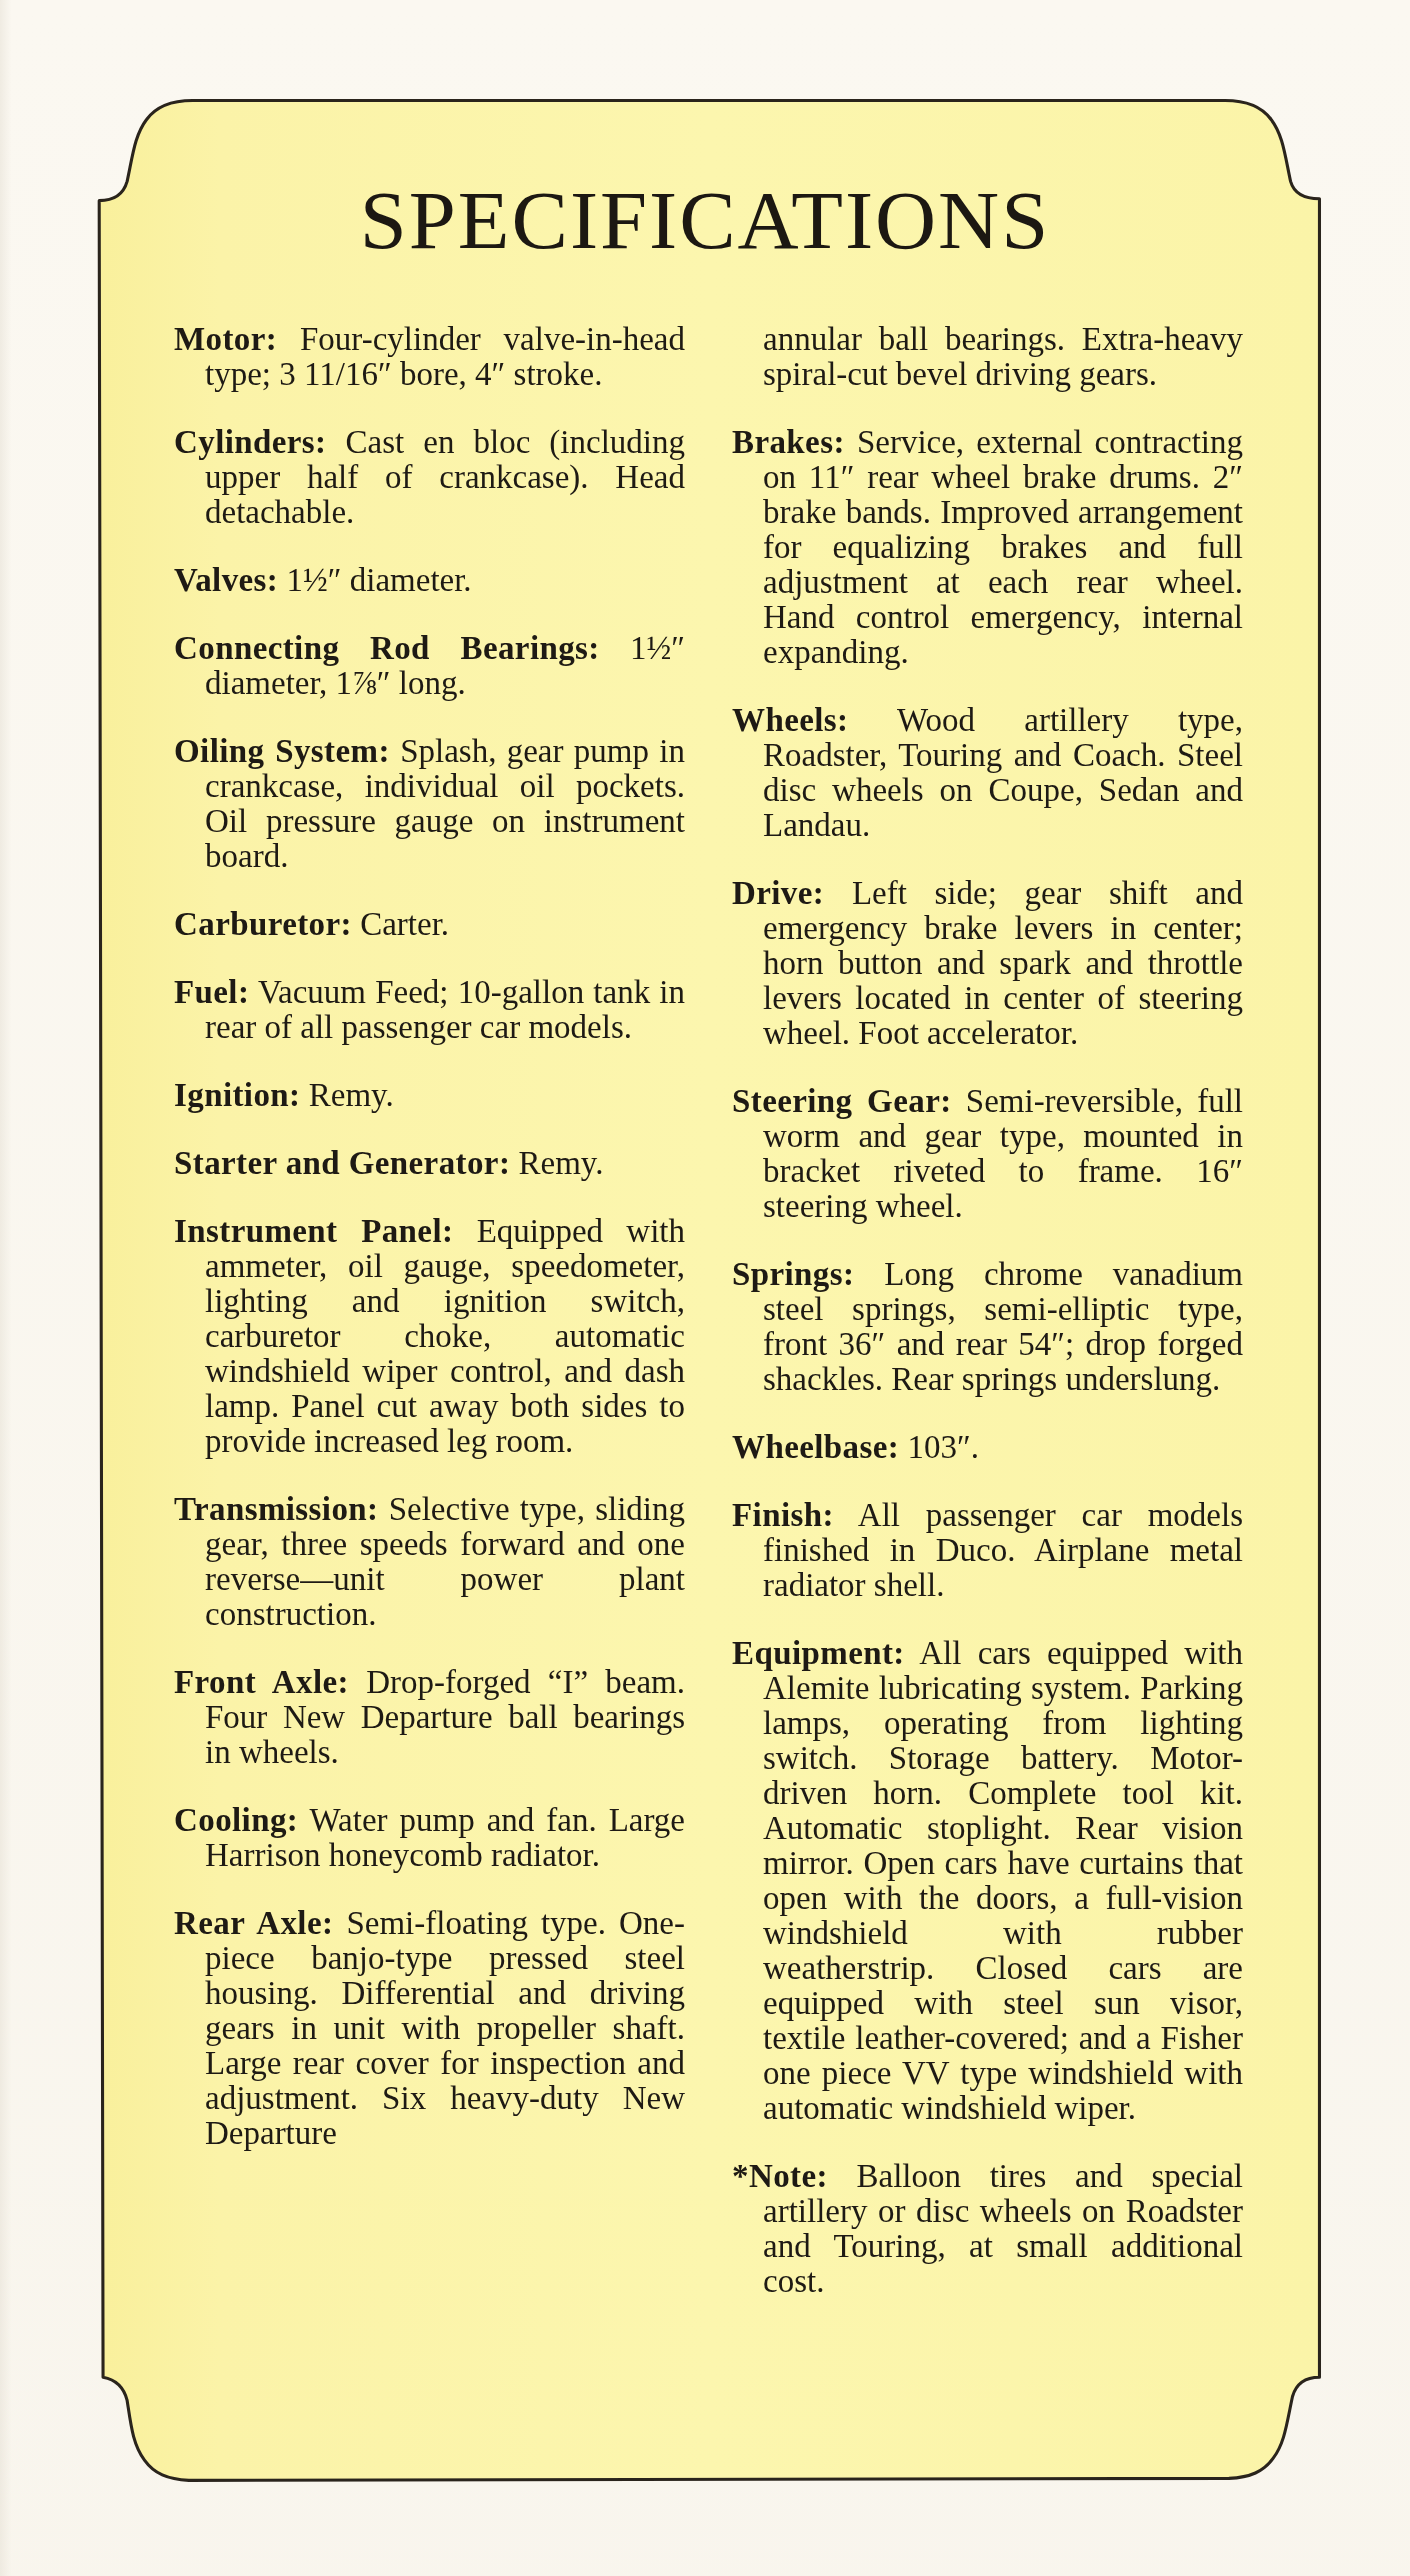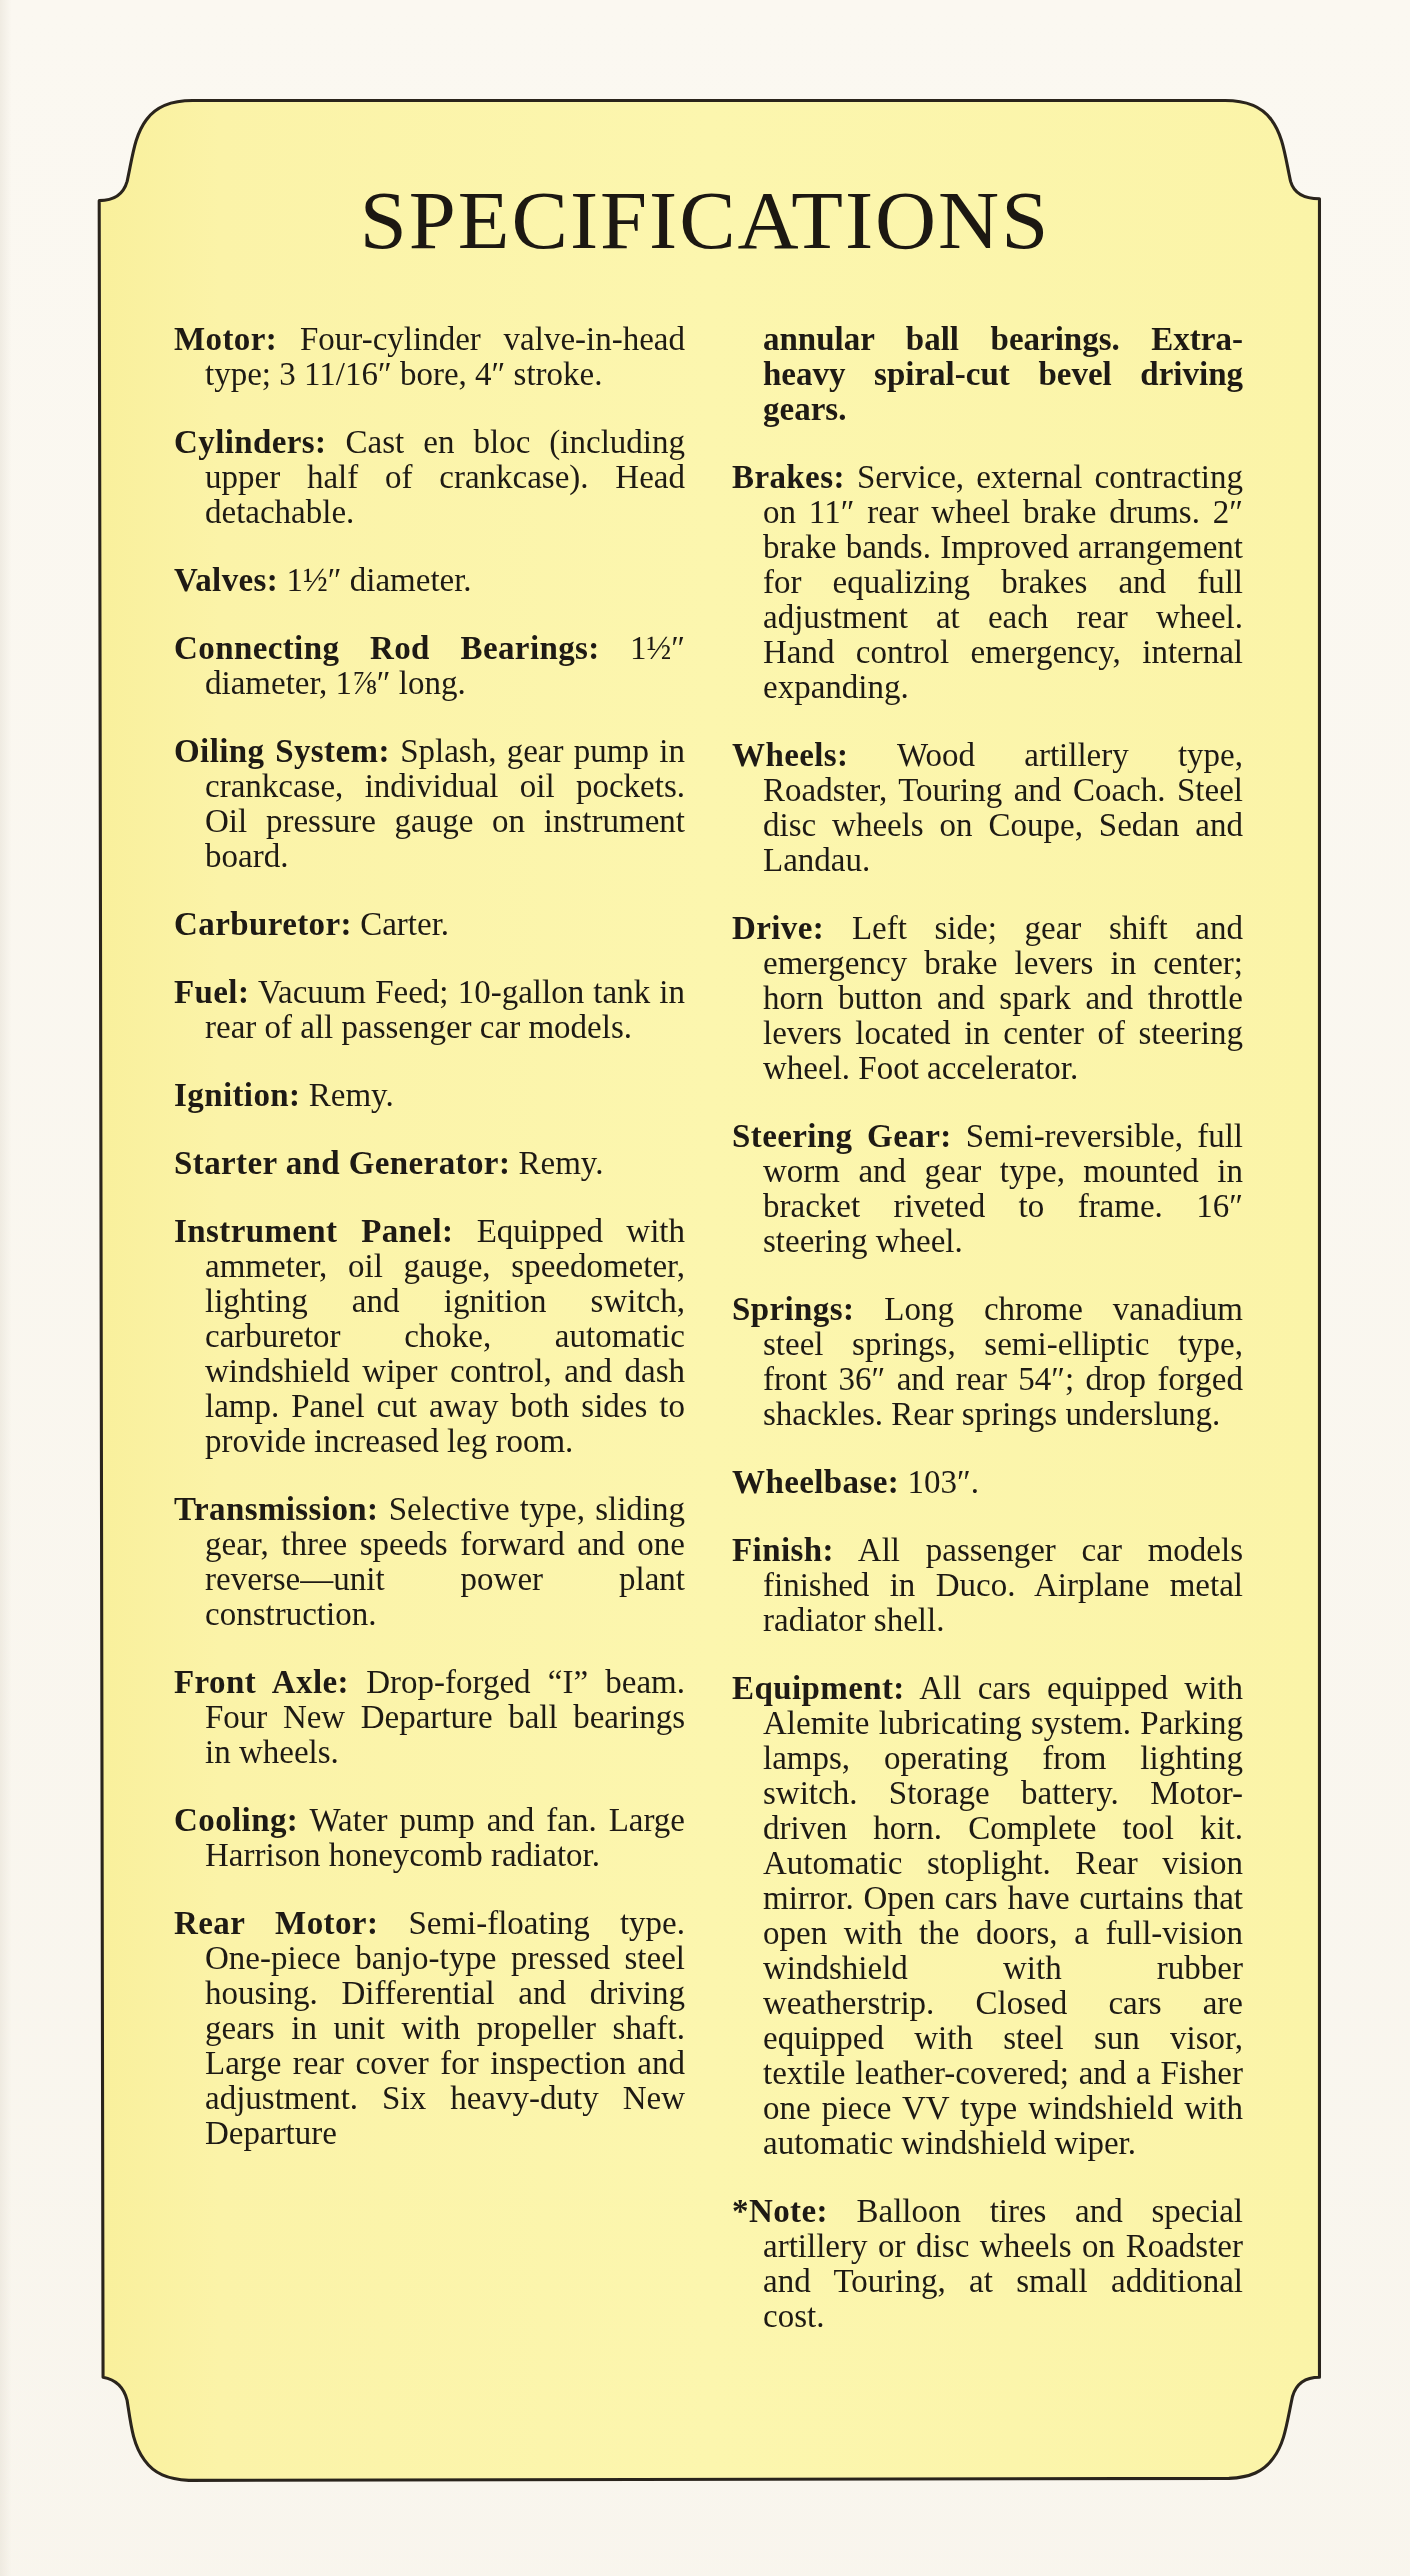--- a/index.html
+++ b/index.html
@@ -55,21 +55,20 @@
     padding-left: 31px;
     text-indent: -31px;
     text-align: justify;
     margin-bottom: 11.6px;
   }
   .entry.tight { margin-bottom: 3.9px; }
   .continuation {
     padding-left: 31px;
     text-align: justify;
     margin-bottom: 11.6px;
-    font-weight: bold;
   }
   .label {
     font-weight: bold;
     letter-spacing: 0.4px;
   }
   .value { }
 </style>
 </head>
 <body>
 
@@ -112,21 +111,21 @@
   <p class="entry"><span class="label">Connecting Rod Bearings:</span> <span class="value">1½″ diameter, 1⅞″ long.</span></p>
   <p class="entry"><span class="label">Oiling System:</span> <span class="value">Splash, gear pump in crankcase, individual oil pockets. Oil pressure gauge on instrument board.</span></p>
   <p class="entry"><span class="label">Carburetor:</span> <span class="value">Carter.</span></p>
   <p class="entry"><span class="label">Fuel:</span> <span class="value">Vacuum Feed; 10-gallon tank in rear of all passenger car models.</span></p>
   <p class="entry"><span class="label">Ignition:</span> <span class="value">Remy.</span></p>
   <p class="entry"><span class="label">Starter and Generator:</span> <span class="value">Remy.</span></p>
   <p class="entry"><span class="label">Instrument Panel:</span> <span class="value">Equipped with ammeter, oil gauge, speedometer, lighting and ignition switch, carburetor choke, automatic windshield wiper control, and dash lamp. Panel cut away both sides to provide increased leg room.</span></p>
   <p class="entry"><span class="label">Transmission:</span> <span class="value">Selective type, sliding gear, three speeds forward and one reverse—unit power plant construction.</span></p>
   <p class="entry"><span class="label">Front Axle:</span> <span class="value">Drop-forged “I” beam. Four New Departure ball bearings in wheels.</span></p>
   <p class="entry"><span class="label">Cooling:</span> <span class="value">Water pump and fan. Large Harrison honeycomb radiator.</span></p>
-  <p class="entry"><span class="label">Rear Motor:</span> <span class="value">Semi-floating type. One-piece banjo-type pressed steel housing. Differential and driving gears in unit with propeller shaft. Large rear cover for inspection and adjustment. Six heavy-duty New Departure</span></p>
+  <p class="entry"><span class="label">Rear Axle:</span> <span class="value">Semi-floating type. One-piece banjo-type pressed steel housing. Differential and driving gears in unit with propeller shaft. Large rear cover for inspection and adjustment. Six heavy-duty New Departure</span></p>
 </div>
 
 <div class="column col-right">
   <p class="continuation">annular ball bearings. Extra-heavy spiral-cut bevel driving gears.</p>
   <p class="entry"><span class="label">Brakes:</span> <span class="value">Service, external contracting on 11″ rear wheel brake drums. 2″ brake bands. Improved arrangement for equalizing brakes and full adjustment at each rear wheel. Hand control emergency, internal expanding.</span></p>
   <p class="entry"><span class="label">Wheels:</span> <span class="value">Wood artillery type, Roadster, Touring and Coach. Steel disc wheels on Coupe, Sedan and Landau.</span></p>
   <p class="entry"><span class="label">Drive:</span> <span class="value">Left side; gear shift and emergency brake levers in center; horn button and spark and throttle levers located in center of steering wheel. Foot accelerator.</span></p>
   <p class="entry"><span class="label">Steering Gear:</span> <span class="value">Semi-reversible, full worm and gear type, mounted in bracket riveted to frame. 16″ steering wheel.</span></p>
   <p class="entry tight"><span class="label">Springs:</span> <span class="value">Long chrome vanadium steel springs, semi-elliptic type, front 36″ and rear 54″; drop forged shackles. Rear springs underslung.</span></p>
   <p class="entry"><span class="label">Wheelbase:</span> <span class="value">103″.</span></p>

